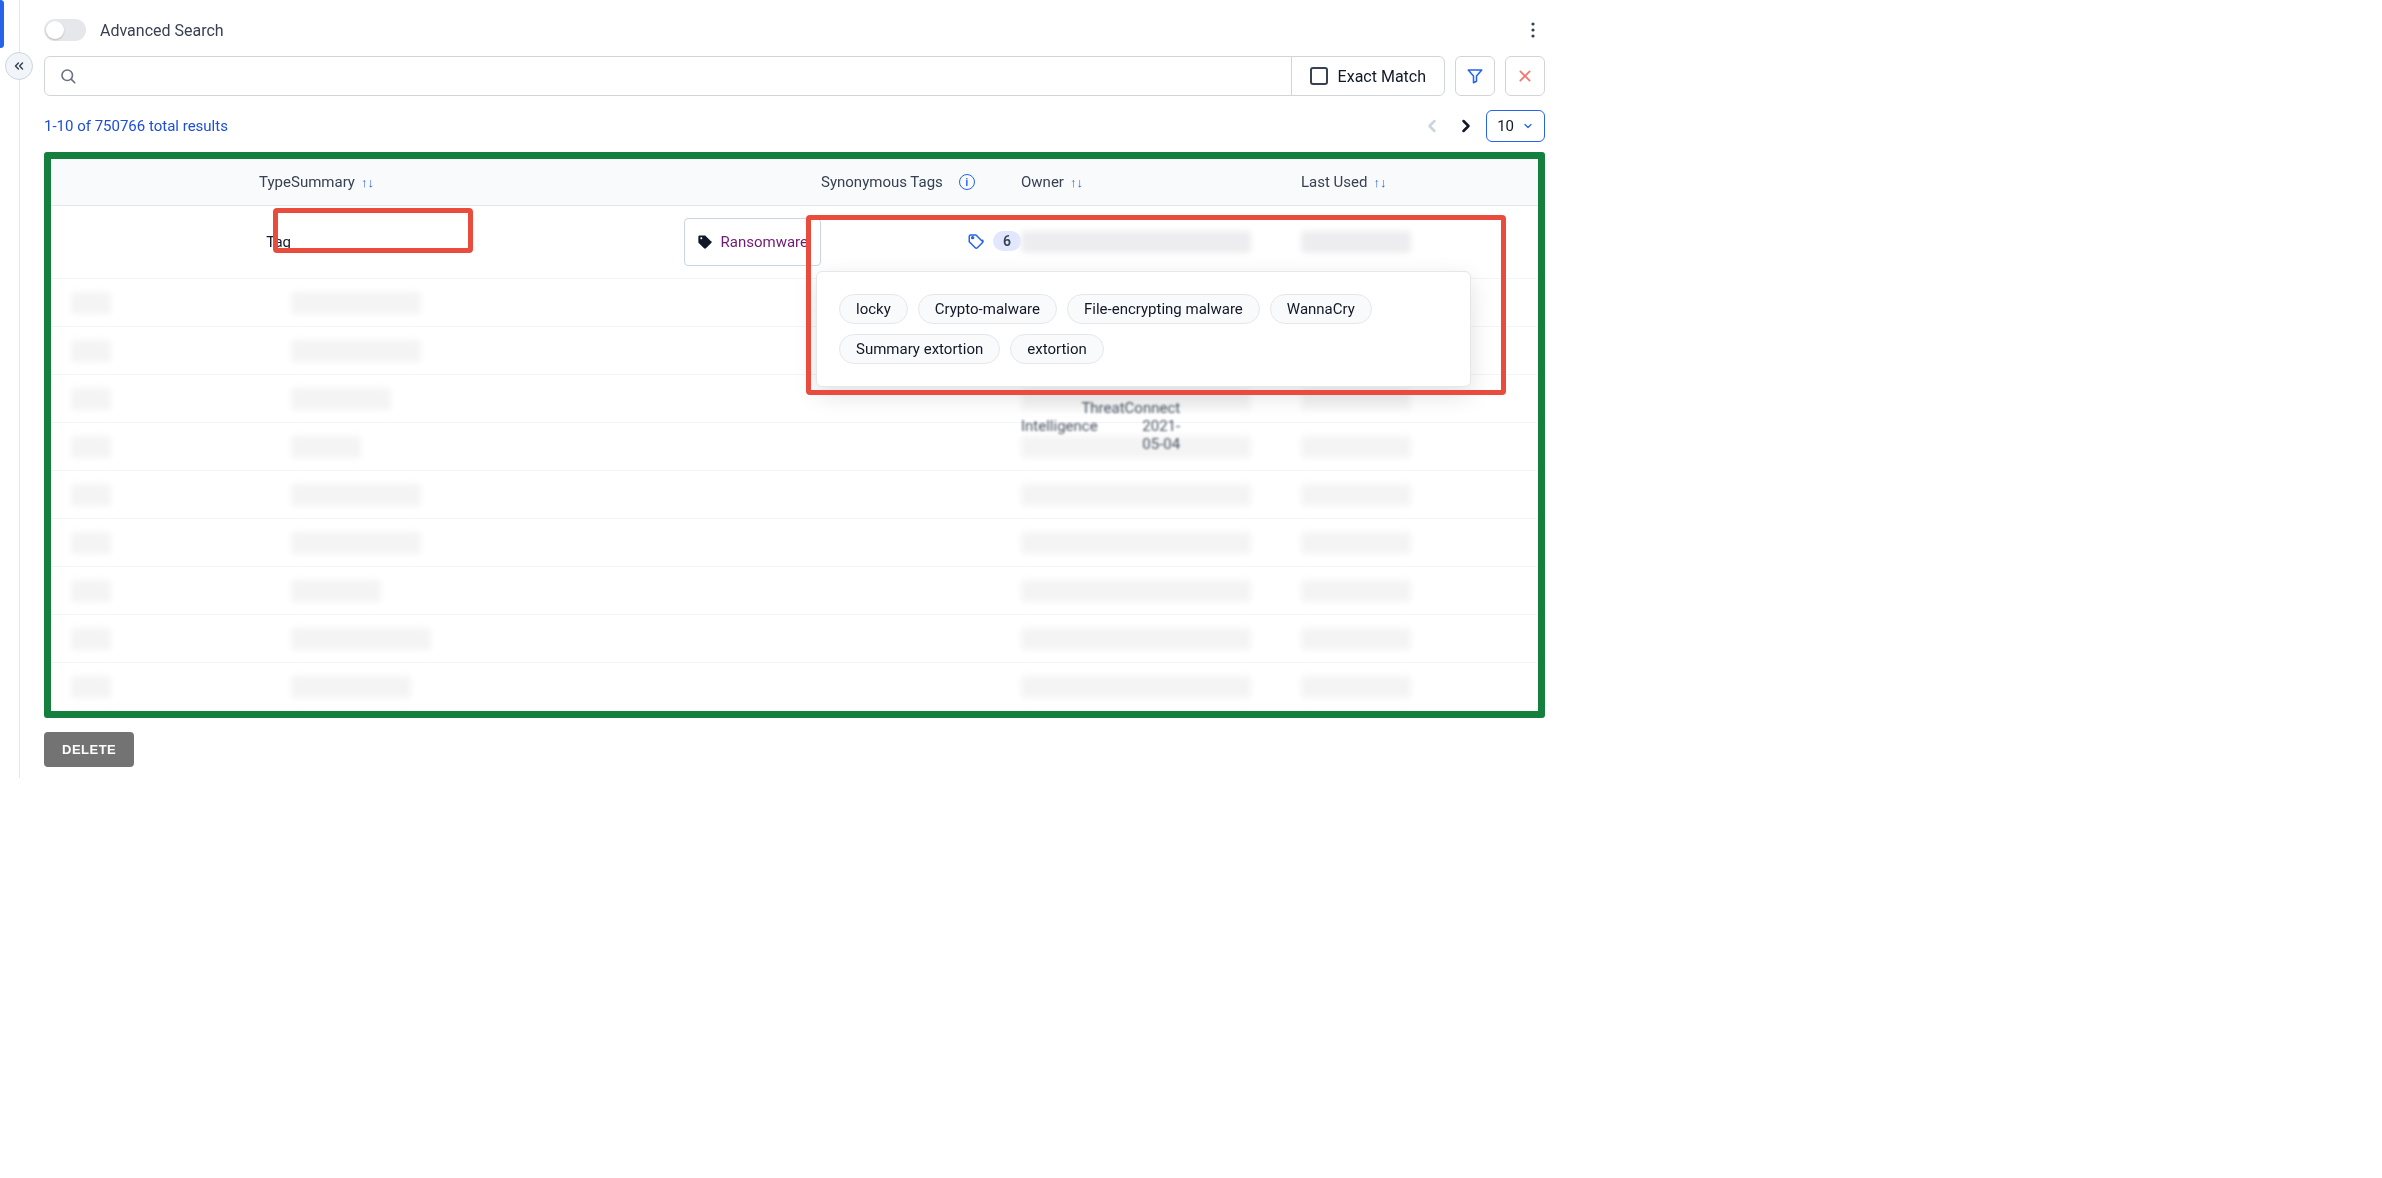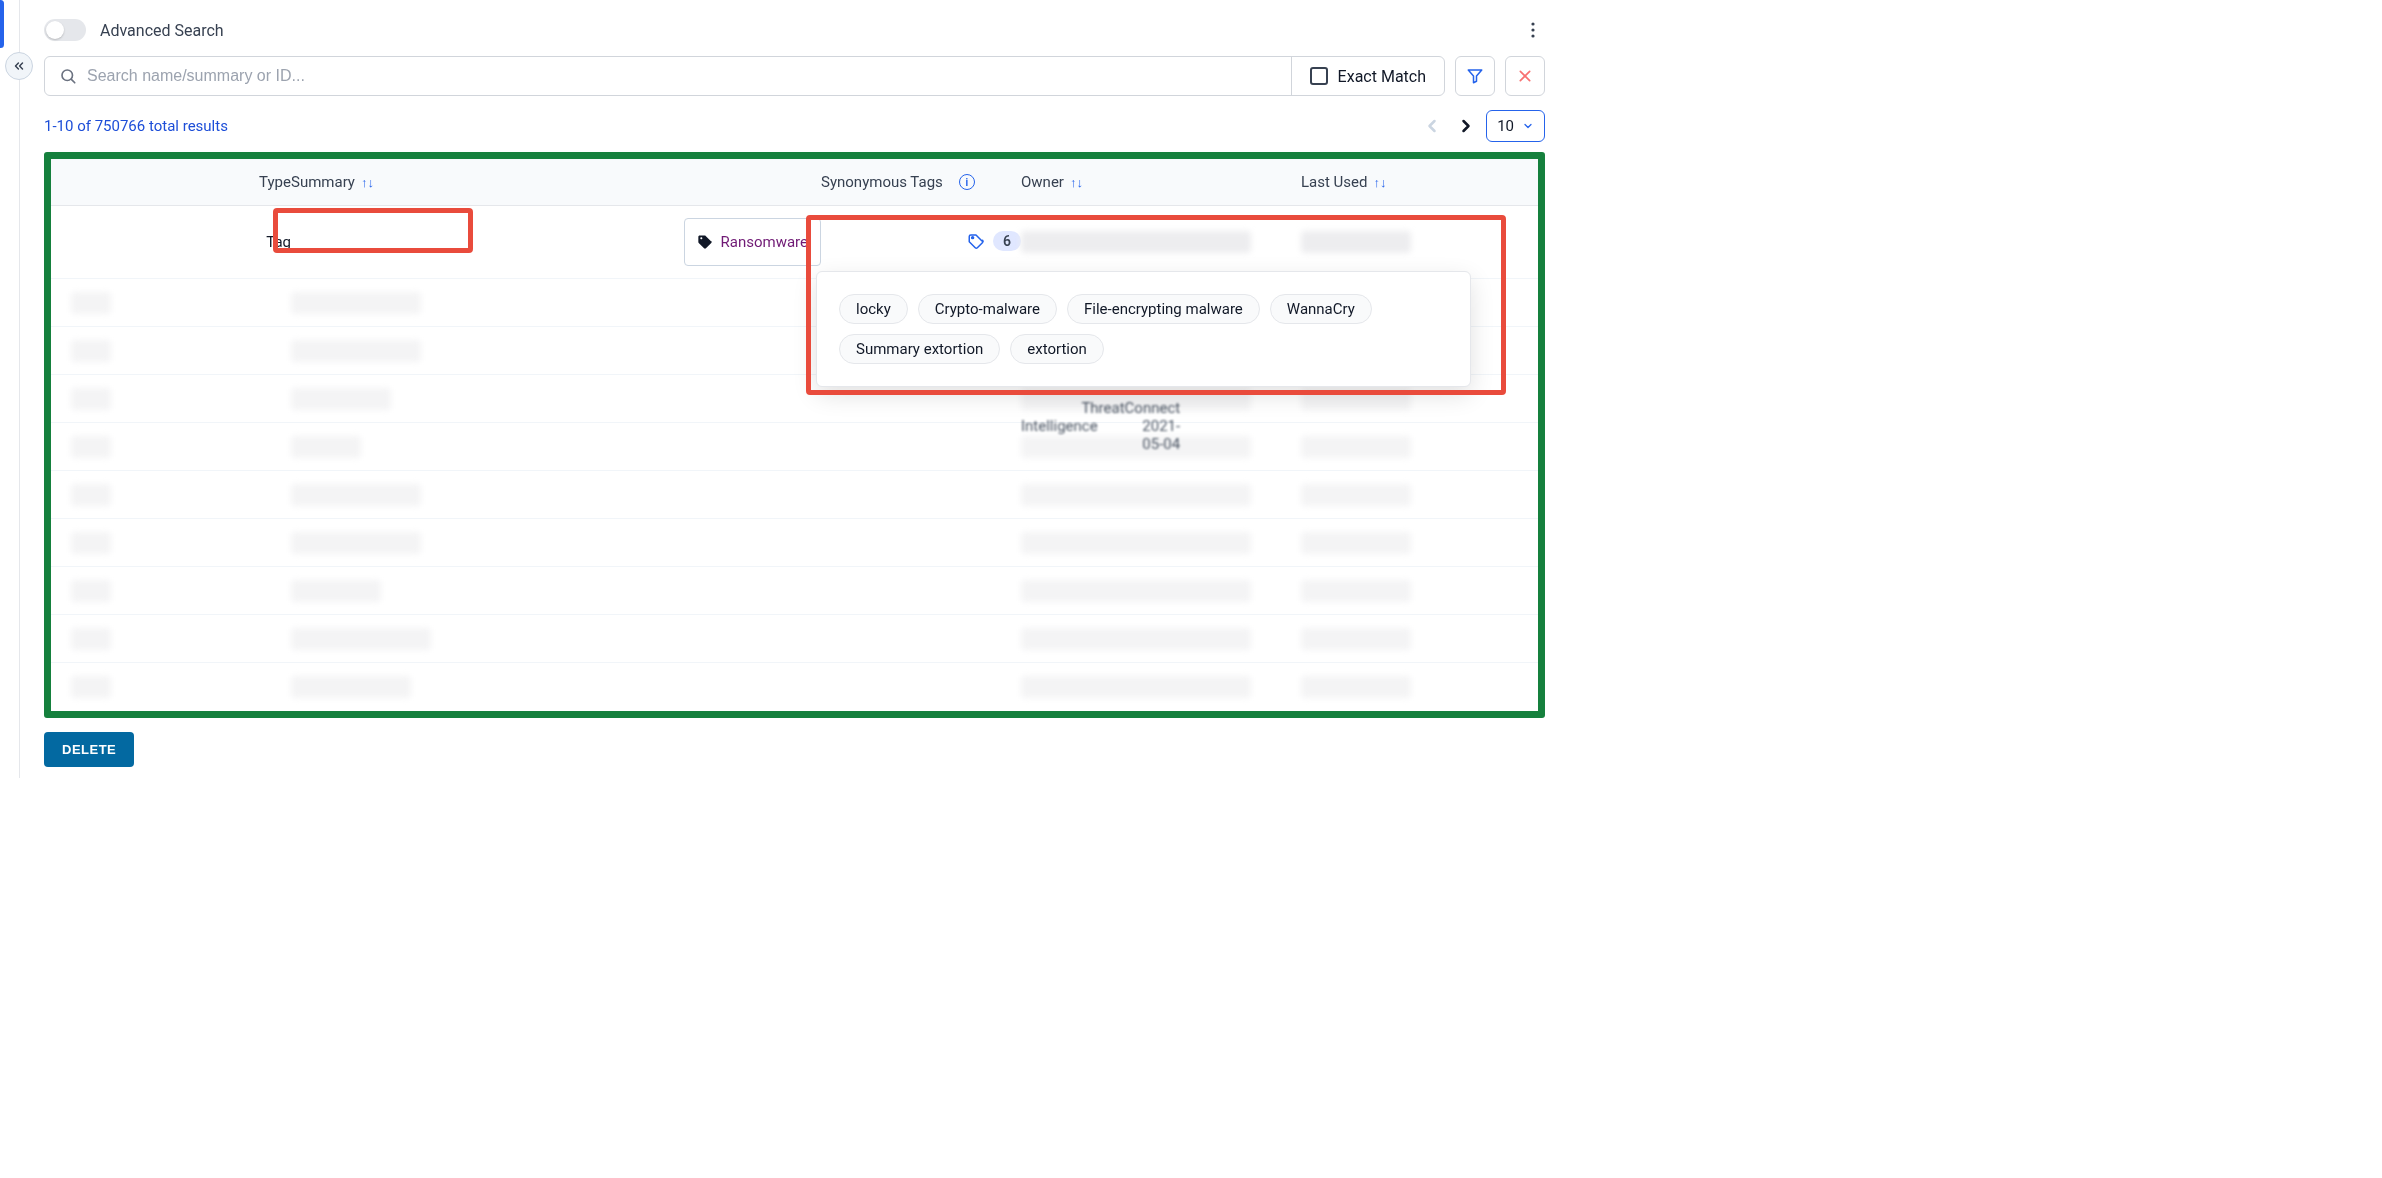--- a/index.html
+++ b/index.html
@@ -284,21 +284,21 @@
     position: absolute;
     top: 168px;
     left: 200px;
     color: #4b5563;
     font-size: 15px;
     filter: blur(1px);
     z-index: 1;
   }
   .delete-btn {
     margin-top: 14px;
-    background: #0369a1;
+    background: #737373;
     color: #fff;
     border: none;
     padding: 10px 18px;
     font-size: 13px;
     letter-spacing: 0.5px;
     border-radius: 4px;
     cursor: pointer;
     font-weight: 600;
   }
 </style>
@@ -335,21 +335,20 @@
       </div>
     </div>
 
     <div class="search-row">
       <div class="search-combo">
         <div class="search-box">
           <svg width="18" height="18" viewBox="0 0 24 24" fill="none" stroke="#6b7280" stroke-width="2.2" stroke-linecap="round">
               <circle cx="11" cy="11" r="7"></circle>
               <line x1="21" y1="21" x2="16.5" y2="16.5"></line>
             </svg>
-          <input class="search-input" type="text" placeholder="Search name/summary or ID..." style="">
         </div>
         <div class="exact-match">
           <div class="checkbox"></div>
           <span class="exact-label">Exact Match</span>
         </div>
       </div>
       <div class="icon-btn">
         <svg width="18" height="18" viewBox="0 0 24 24" fill="none" stroke="#2563eb" stroke-width="2" stroke-linejoin="round">
             <polygon points="3 4 21 4 14 12 14 19 10 21 10 12 3 4"></polygon>
           </svg>

